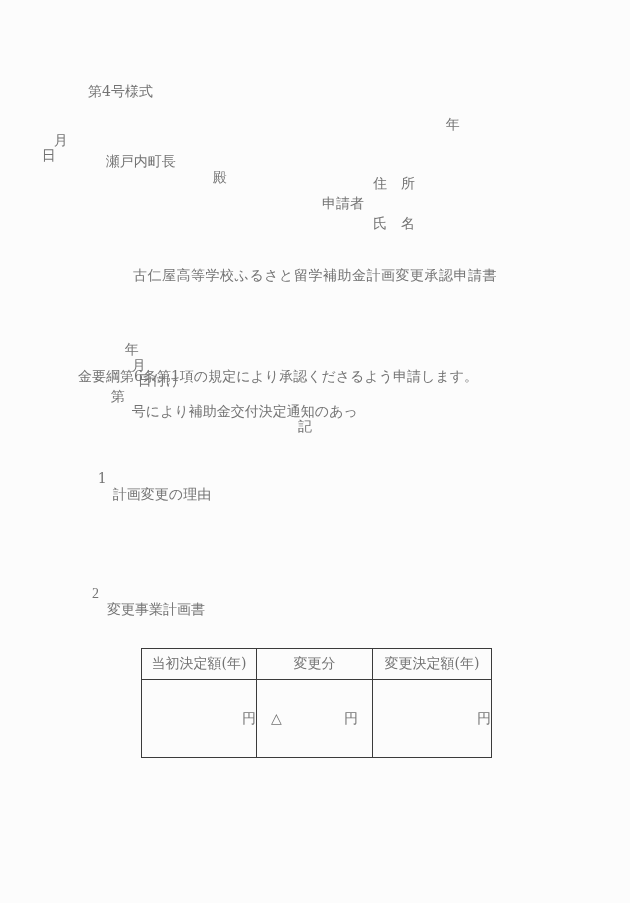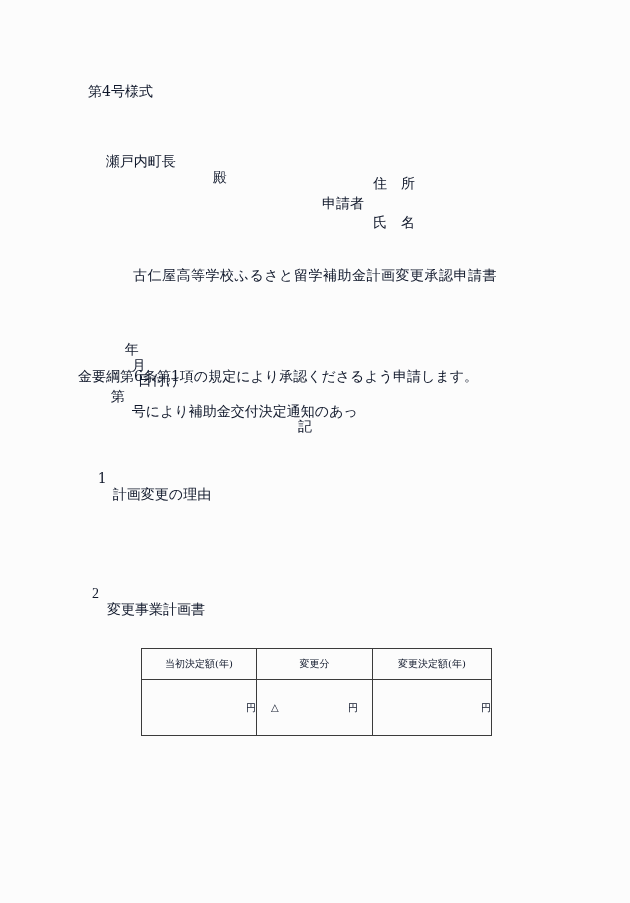--- a/index.html
+++ b/index.html
@@ -5,42 +5,42 @@
   html, body {
     margin: 0;
     padding: 0;
     background: #e8e8e8;
   }
   .page {
     position: relative;
     width: 630px;
     height: 903px;
     background: #fcfcfc;
-    color: #0f172a;
+    color: #737373;
     font-family: "DejaVu Serif", "Liberation Serif", serif;
     font-size: 14px;
     line-height: 1.1;
     overflow: hidden;
   }
   .abs { position: absolute; white-space: pre; }
 
   
   .form-number { left: 88px; top: 84px; }
   .date-line { left: 0; top: 102px; }
   .date-line .y { margin-left: 428px; }
   .date-line .m { margin-left: 36px; }
   .date-line .d { margin-left: 24px; }
 
   .addressee { left: 88px; top: 139px; }
   .addressee .honorific { margin-left: 107px; }
 
   
   .applicant-address { left: 373px; top: 176px; }
   .applicant-label   { left: 322px; top: 196px; }
-  .applicant-name    { left: 373px; top: 216px; font-family: Liberation Mono, monospace; }
+  .applicant-name    { left: 373px; top: 216px; }
 
   
   .doc-title {
     left: 0; top: 268px;
     width: 630px;
     text-align: center;
     letter-spacing: 0.5px;
   }
 
   
@@ -65,21 +65,21 @@
   table.plan-table {
     border-collapse: collapse;
     table-layout: fixed;
   }
   table.plan-table th,
   table.plan-table td {
     border: 1px solid #3b3b3b;
     height: 30px;
     padding: 0;
     font-weight: normal;
-    font-size: 10px;
+    font-size: 14px;
     vertical-align: middle;
   }
   .col-initial  { width: 115px; }
   .col-change   { width: 116px; }
   .col-revised  { width: 119px; }
   th.plan-th { text-align: center; }
   td.cell-initial { text-align: right; padding-right: 8px; }
   td.cell-change  { }
   .cell-change-inner {
     display: flex;
@@ -90,20 +90,25 @@
   }
   td.cell-revised { text-align: right; padding-right: 6px; }
 </style>
 </head>
 <body>
 
 <div class="page">
 
   <div class="abs form-number">第4号様式</div>
 
+  <div class="abs date-line">
+    <span class="y">年</span>
+    <span class="m">月</span>
+    <span class="d">日</span>
+  </div>
 
   <div class="abs addressee">
     <span>瀬戸内町長</span>
     <span class="honorific">殿</span>
   </div>
 
   <div class="abs applicant-address">住　所</div>
   <div class="abs applicant-label">申請者</div>
   <div class="abs applicant-name">氏　名</div>
 

